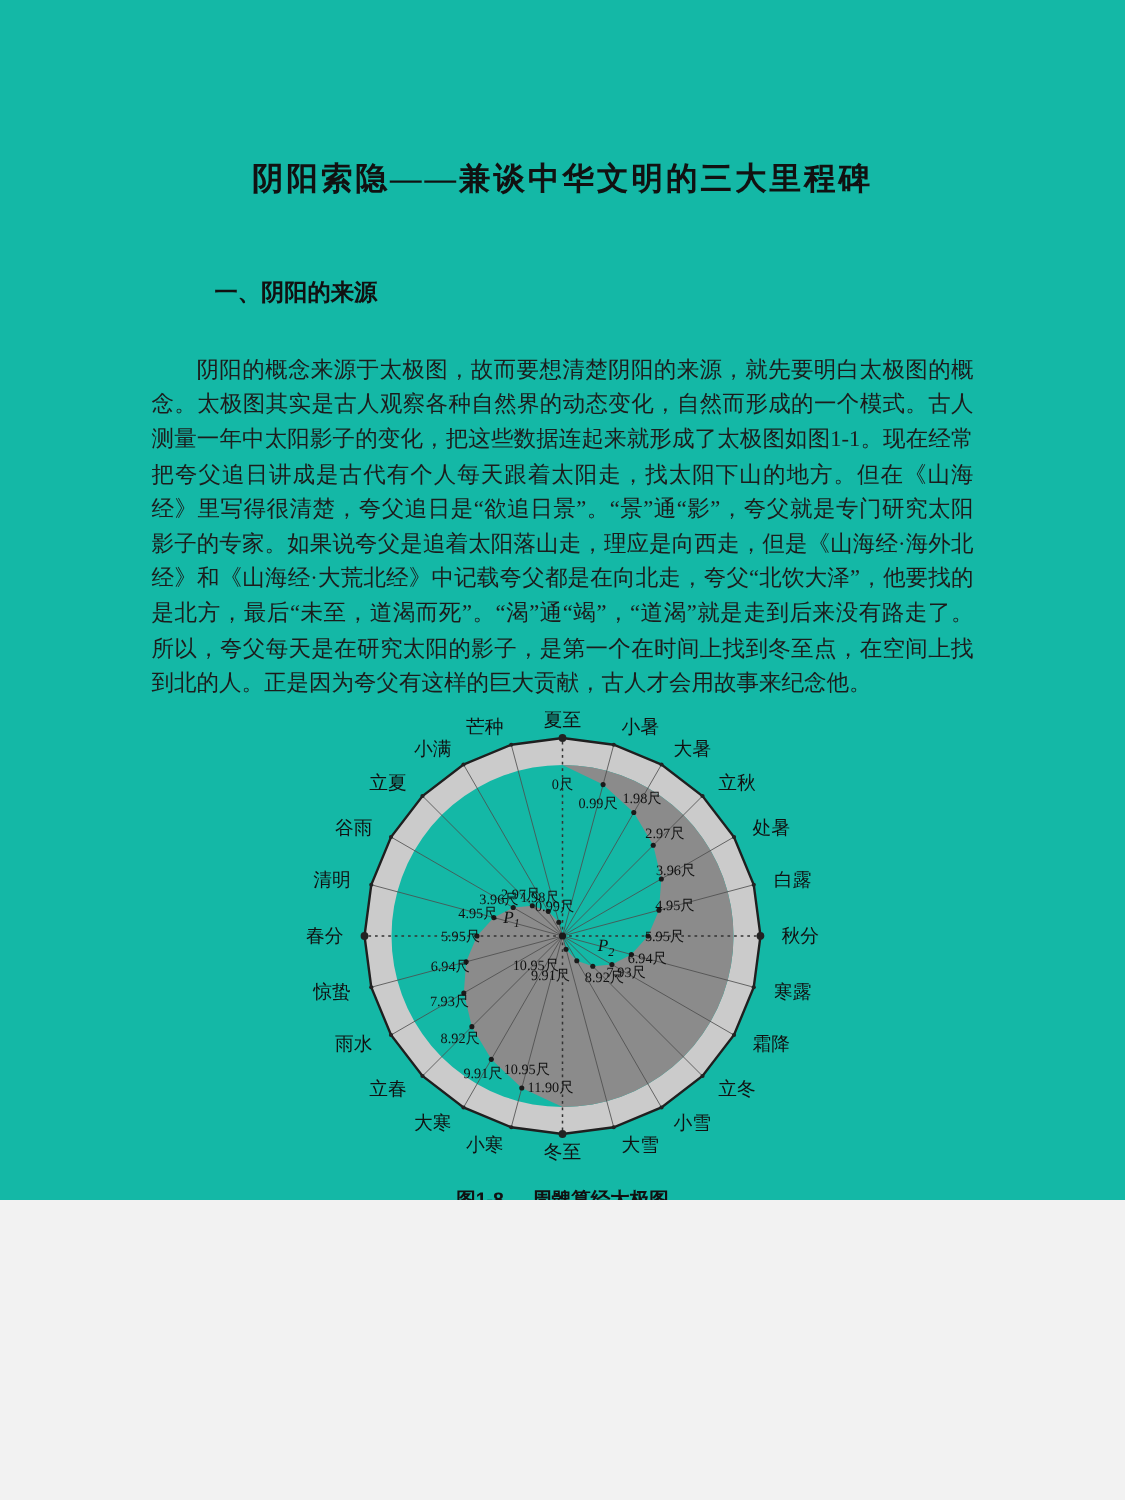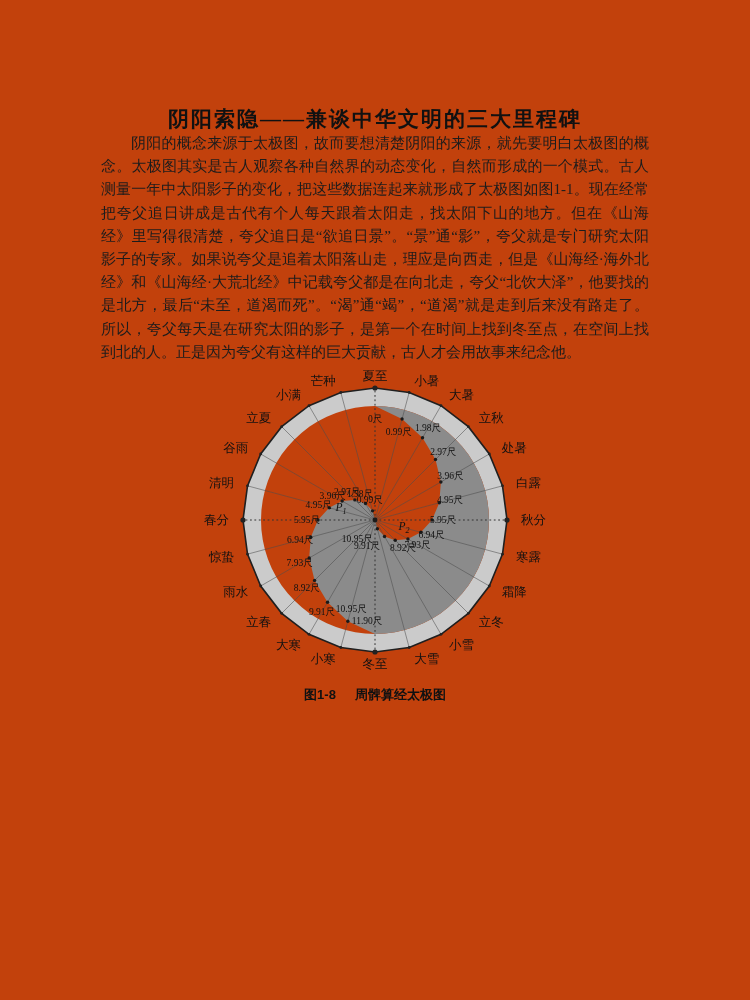--- a/index.html
+++ b/index.html
@@ -1,20 +1,20 @@
 <!DOCTYPE html>
 <html><head>
 <meta charset="utf-8">
 <style>
   html,body{margin:0;padding:0;background:#f2f2f2;}
   .page{
     position:relative;
-    width:750px;height:1000px;
+    width:750px;height:800px;
     margin:0 auto;
-    background:#c2410c;
+    background:#14b8a6;
     box-sizing:border-box;
     padding-top:106px;
     color:#1a1a1a;
     overflow:hidden;
   }
   .title{
     margin:0;
     font-family:"Liberation Serif", serif;
     font-weight:bold;
     font-size:21px;
@@ -29,21 +29,21 @@
     margin:54px auto 0 auto;
     padding-left:42px;
     font-family:"Liberation Sans", sans-serif;
     font-weight:bold;
     font-size:15.5px;
     line-height:20px;
     color:#111;
   }
   .body-par{
     width:548px;
-    margin:0 auto 0 auto;
+    margin:30px auto 0 auto;
     font-family:"Liberation Serif", serif;
     font-size:15px;
     line-height:23.2px;
     text-align:justify;
     text-indent:2em;
     color:#1c1c1c;
   }
   .figure{ text-align:center; margin-top:2px; }
   .figure svg{ display:inline-block; }
   .caption{
@@ -55,20 +55,21 @@
   }
   .caption .cap-title{ margin-left:19px; }
 </style>
 </head>
 <body>
 
 <div class="page">
 
   <h1 class="title">阴阳索隐——兼谈中华文明的三大里程碑</h1>
 
+  <h2 class="heading">一、阴阳的来源</h2>
 
   <p class="body-par">阴阳的概念来源于太极图，故而要想清楚阴阳的来源，就先要明白太极图的概念。太极图其实是古人观察各种自然界的动态变化，自然而形成的一个模式。古人测量一年中太阳影子的变化，把这些数据连起来就形成了太极图如图1-1。现在经常把夸父追日讲成是古代有个人每天跟着太阳走，找太阳下山的地方。但在《山海经》里写得很清楚，夸父追日是“欲追日景”。“景”通“影”，夸父就是专门研究太阳影子的专家。如果说夸父是追着太阳落山走，理应是向西走，但是《山海经·海外北经》和《山海经·大荒北经》中记载夸父都是在向北走，夸父“北饮大泽”，他要找的是北方，最后“未至，道渴而死”。“渴”通“竭”，“道渴”就是走到后来没有路走了。所以，夸父每天是在研究太阳的影子，是第一个在时间上找到冬至点，在空间上找到北的人。正是因为夸父有这样的巨大贡献，古人才会用故事来纪念他。</p>
 
   <div class="figure">
     <svg id="taiji-svg" width="540" height="312" viewBox="0 0 540 312">
         <path d="M270,22 L304.16,26.5 L336,39.68 L363.34,60.66 L384.32,88 L397.5,119.84 L402,154 L397.5,188.16 L384.32,220 L363.34,247.34 L336,268.32 L304.16,281.5 L270,286 L235.84,281.5 L204,268.32 L176.66,247.34 L155.68,220 L142.5,188.16 L138,154 L142.5,119.84 L155.68,88 L176.66,60.66 L204,39.68 L235.84,26.5 Z M270,40 L279.94,40.43 L289.8,41.73 L299.51,43.88 L308.99,46.88 L318.18,50.68 L327,55.27 L335.39,60.62 L343.28,66.67 L350.61,73.39 L357.33,80.72 L363.38,88.61 L368.73,97 L373.32,105.82 L377.12,115.01 L380.12,124.49 L382.27,134.2 L383.57,144.06 L384,154 L383.57,163.94 L382.27,173.8 L380.12,183.51 L377.12,192.99 L373.32,202.18 L368.73,211 L363.38,219.39 L357.33,227.28 L350.61,234.61 L343.28,241.33 L335.39,247.38 L327,252.73 L318.18,257.32 L308.99,261.12 L299.51,264.12 L289.8,266.27 L279.94,267.57 L270,268 L260.06,267.57 L250.2,266.27 L240.49,264.12 L231.01,261.12 L221.82,257.32 L213,252.73 L204.61,247.38 L196.72,241.33 L189.39,234.61 L182.67,227.28 L176.62,219.39 L171.27,211 L166.68,202.18 L162.88,192.99 L159.88,183.51 L157.73,173.8 L156.43,163.94 L156,154 L156.43,144.06 L157.73,134.2 L159.88,124.49 L162.88,115.01 L166.68,105.82 L171.27,97 L176.62,88.61 L182.67,80.72 L189.39,73.39 L196.72,66.67 L204.61,60.62 L213,55.27 L221.82,50.68 L231.01,46.88 L240.49,43.88 L250.2,41.73 L260.06,40.43 Z" fill="#cbcbcb" fill-rule="evenodd"></path>
         <path d="M270,40 L297.05,53.05 L317.52,71.7 L330.49,93.51 L335.87,115.97 L334.31,136.77 L327,154 L315.9,166.3 L302.94,173.02 L290.19,174.19 L279.53,170.51 L272.36,162.79 L270,154 L267.55,144.84 L260.52,137.57 L249.88,133.88 L237.15,135.03 L224.2,141.73 L213,154 L205.78,171.21 L204.21,191.98 L209.58,214.42 L222.53,236.22 L242.85,255.32 L270,268 L279.94,267.57 L289.8,266.27 L299.51,264.12 L308.99,261.12 L318.18,257.32 L327,252.73 L335.39,247.38 L343.28,241.33 L350.61,234.61 L357.33,227.28 L363.38,219.39 L368.73,211 L373.32,202.18 L377.12,192.99 L380.12,183.51 L382.27,173.8 L383.57,163.94 L384,154 L383.57,144.06 L382.27,134.2 L380.12,124.49 L377.12,115.01 L373.32,105.82 L368.73,97 L363.38,88.61 L357.33,80.72 L350.61,73.39 L343.28,66.67 L335.39,60.62 L327,55.27 L318.18,50.68 L308.99,46.88 L299.51,43.88 L289.8,41.73 L279.94,40.43 L270,40 Z" fill="#8b8b8b"></path>
         <path d="M270,22 L304.16,26.5 L336,39.68 L363.34,60.66 L384.32,88 L397.5,119.84 L402,154 L397.5,188.16 L384.32,220 L363.34,247.34 L336,268.32 L304.16,281.5 L270,286 L235.84,281.5 L204,268.32 L176.66,247.34 L155.68,220 L142.5,188.16 L138,154 L142.5,119.84 L155.68,88 L176.66,60.66 L204,39.68 L235.84,26.5 Z" fill="none" stroke="#1f1f1f" stroke-width="1.6"></path>
         <g>
           <line x1="270" y1="154" x2="270" y2="22" stroke="#333333" stroke-width="1" stroke-dasharray="1.8 2.6"></line>

